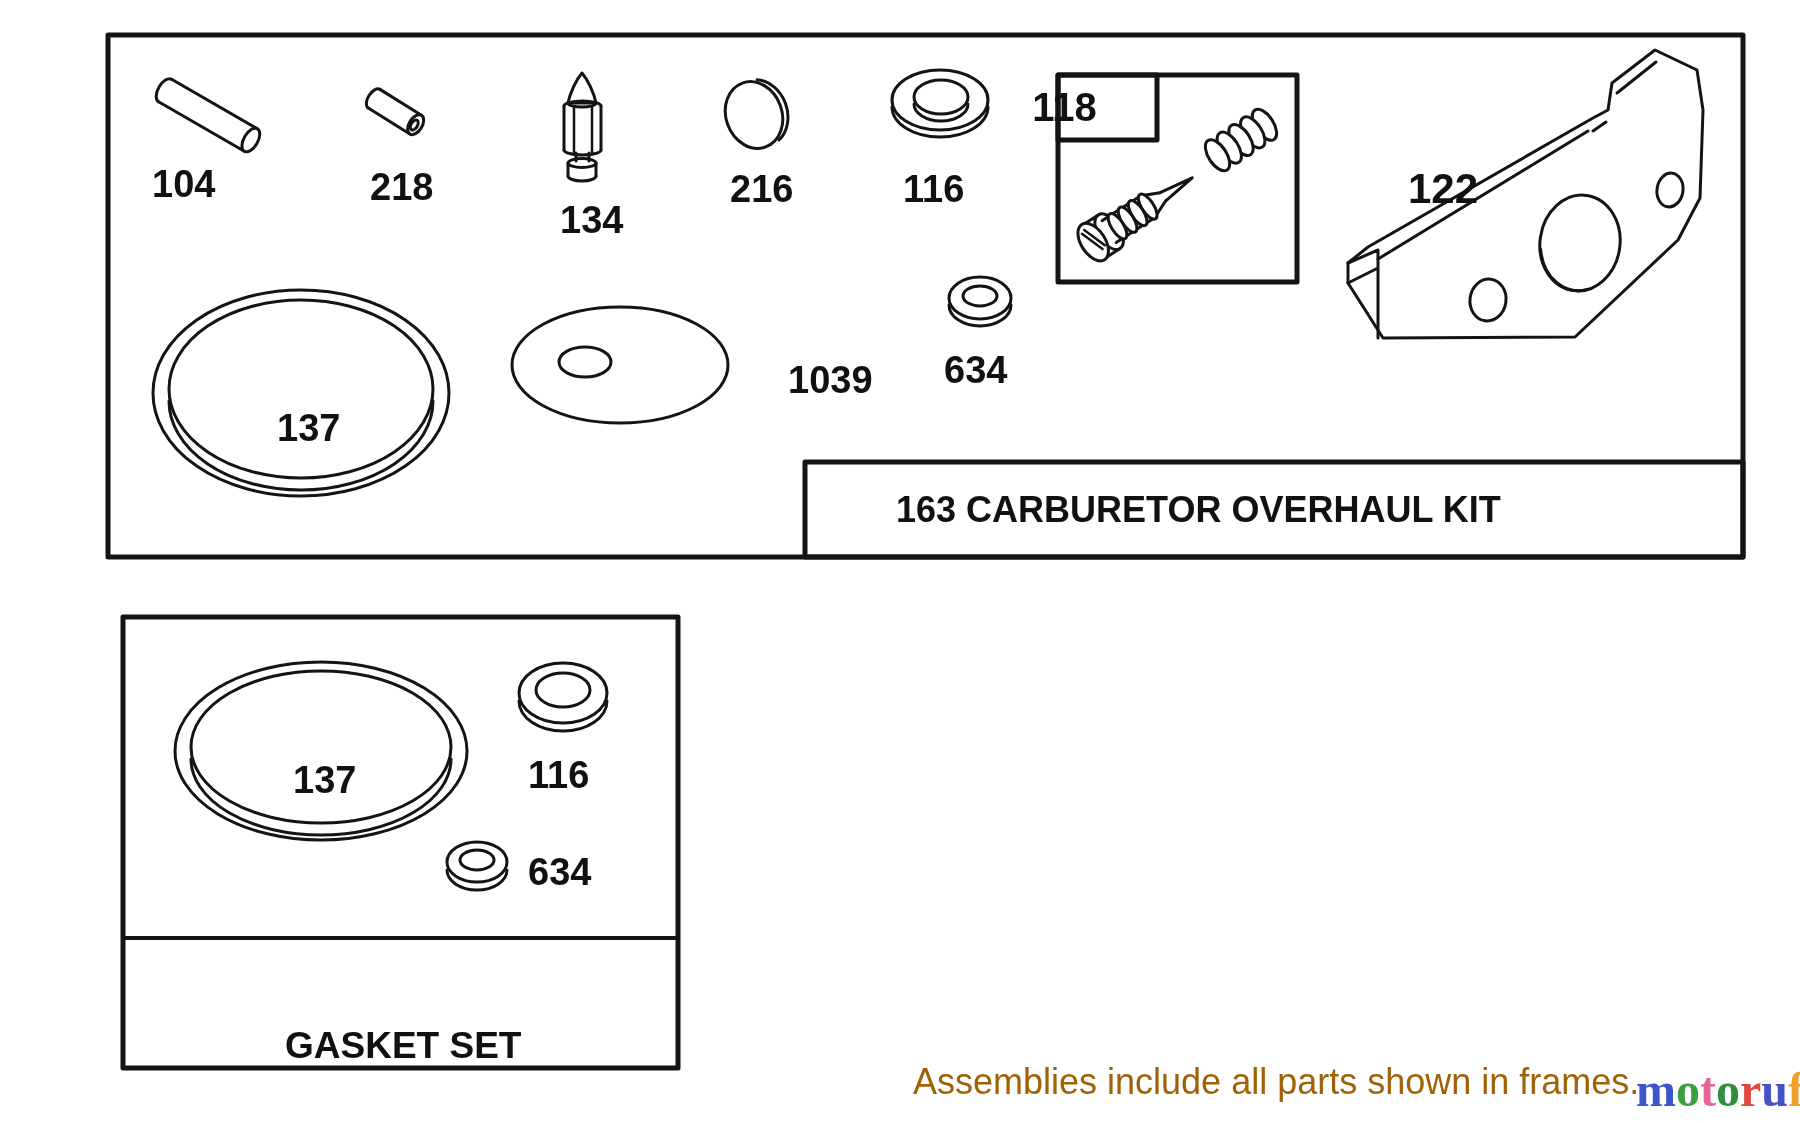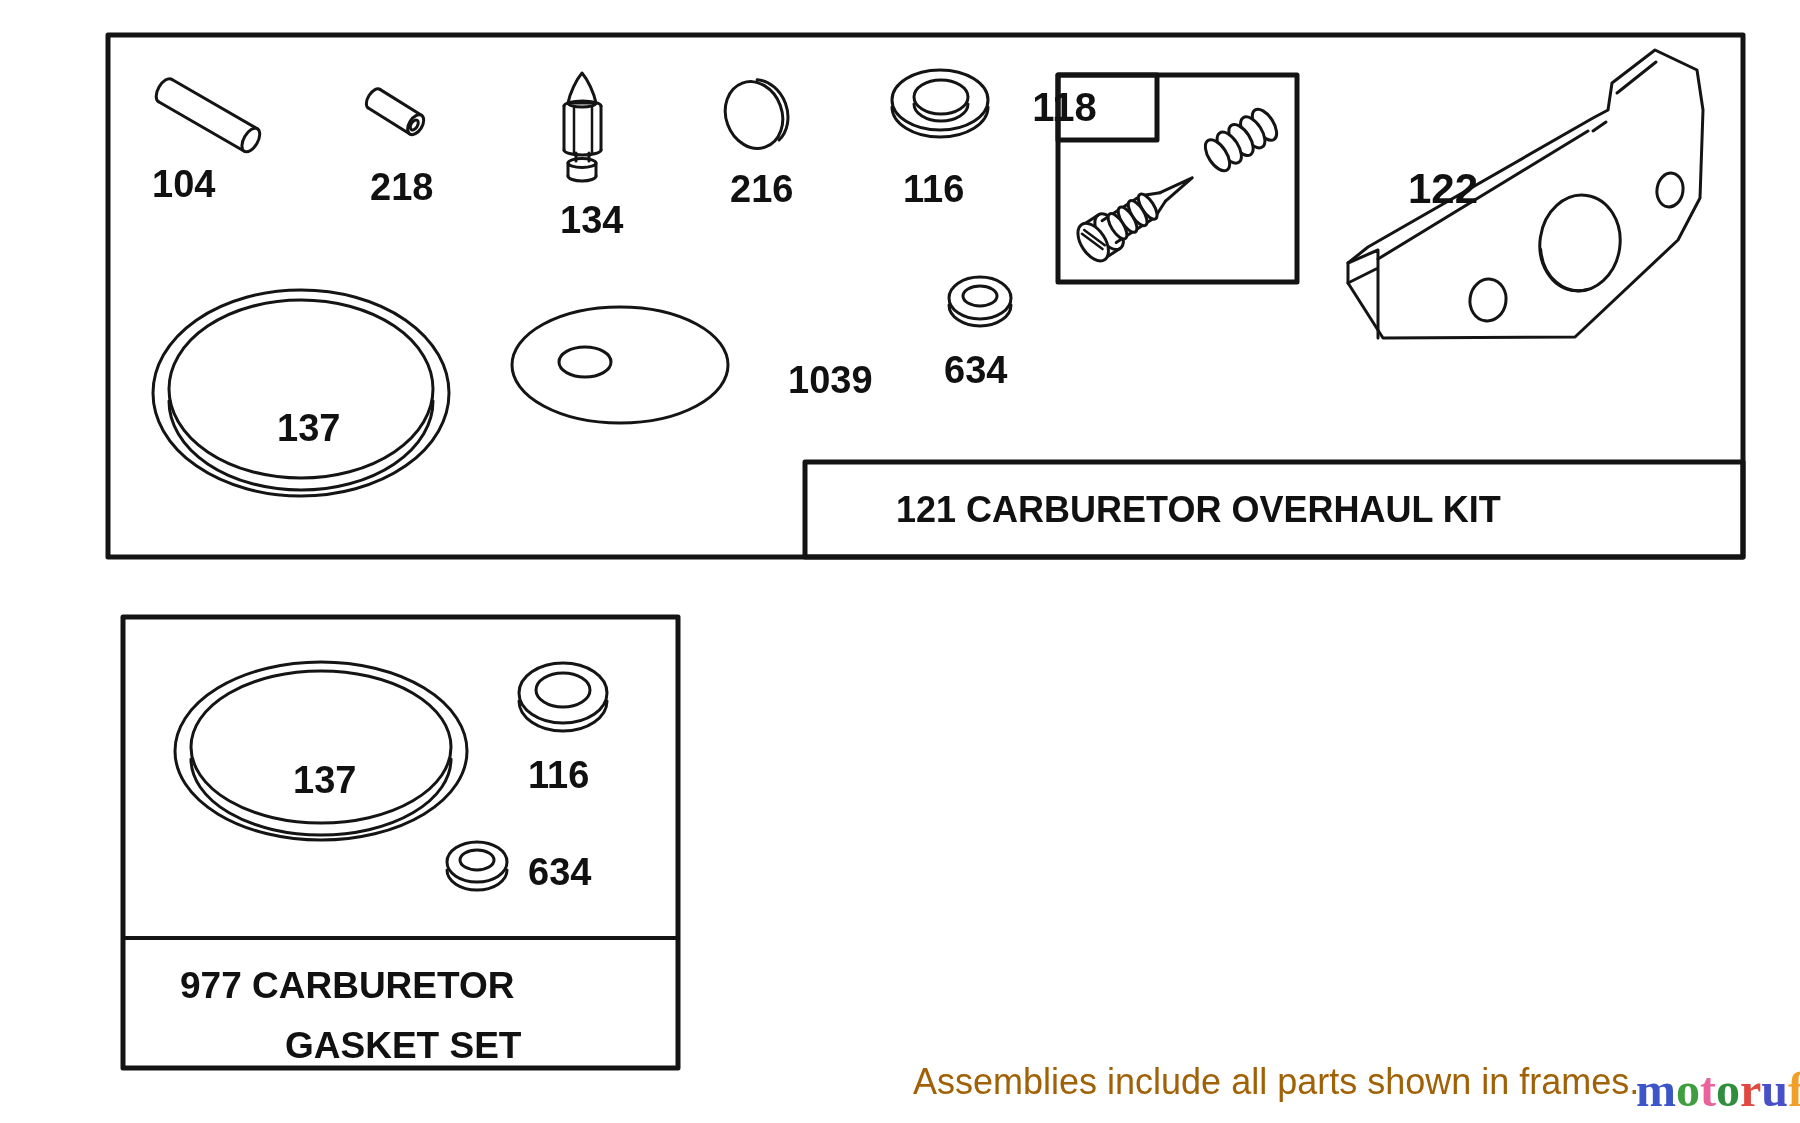--- a/index.html
+++ b/index.html
@@ -179,27 +179,26 @@
   <div class="part-label" style="left:560px;top:201px;">134</div>
   <div class="part-label" style="left:730px;top:170px;">216</div>
   <div class="part-label" style="left:903px;top:170px;">116</div>
   <div class="part-label" style="left:776px;top:361px;margin-left:12px;">1039</div>
   <div class="part-label" style="left:944px;top:351px;">634</div>
   <div class="part-label" style="left:277px;top:409px;">137</div>
   <div class="part-label" style="left:1408px;top:128px;font-size:42px;margin-top:40px;">122</div>
 
   <div class="inner-box-label" style="left:1015px;top:75px;width:99px;height:65px;">118</div>
 
-  <div class="kit-title" style="left:805px;top:462px;width:938px;height:95px;padding-left:91px;box-sizing:border-box;">121 CARBURETOR OVERHAUL KIT</div>
+  <div class="kit-title" style="left:805px;top:462px;width:938px;height:95px;padding-left:91px;box-sizing:border-box;">163 CARBURETOR OVERHAUL KIT</div>
 
   <div class="part-label" style="left:293px;top:761px;">137</div>
   <div class="part-label" style="left:528px;top:756px;">116</div>
   <div class="part-label" style="left:528px;top:853px;">634</div>
 
-  <div class="gasket-line" style="left:180px;top:967px;">977 CARBURETOR</div>
   <div class="gasket-line" style="left:285px;top:1027px;">GASKET SET</div>
 
   <div id="caption">Assemblies include all parts shown in frames.</div>
 
   <div id="watermark">
     <span style="color:#3c55c8">m</span><span style="color:#3f9e3f">o</span><span style="color:#e8649b">t</span><span style="color:#2f8f3f">o</span><span style="color:#e04840">r</span><span style="color:#4850c8">u</span><span style="color:#f0a028">f</span>
   </div>
 
 </div>
 

